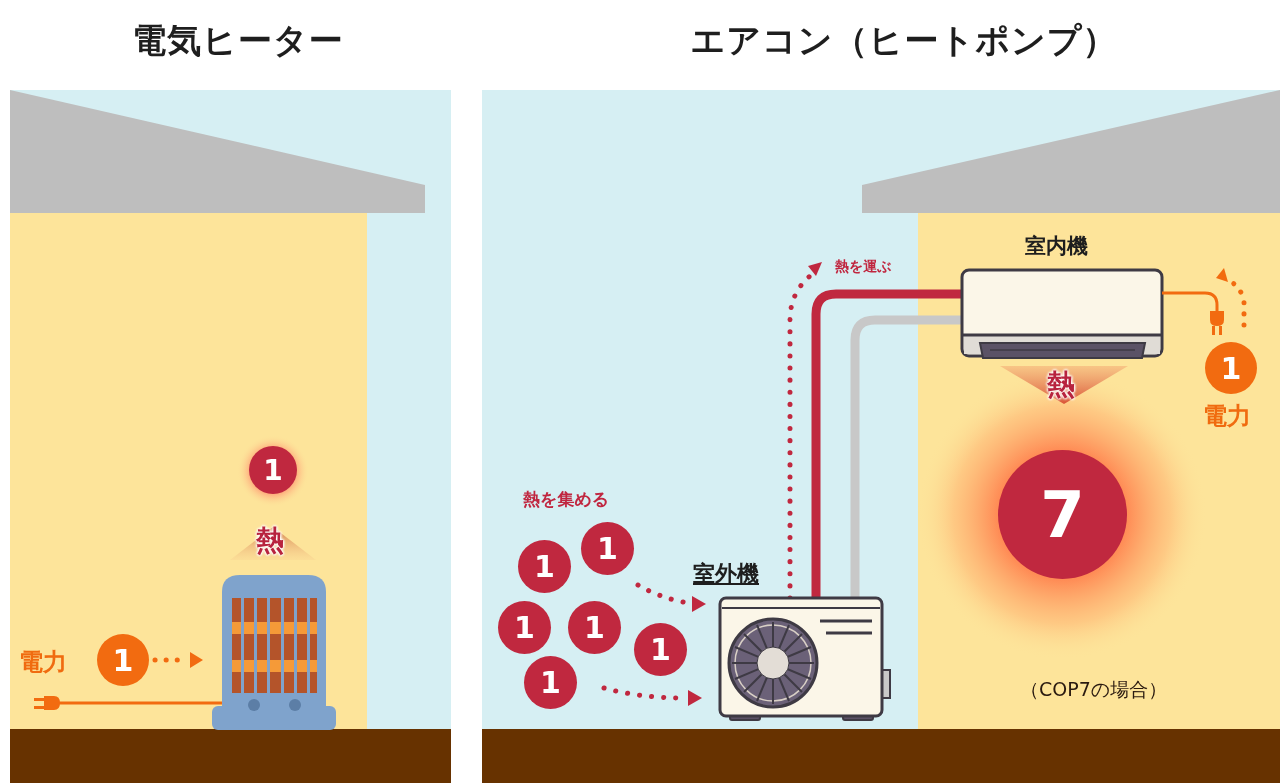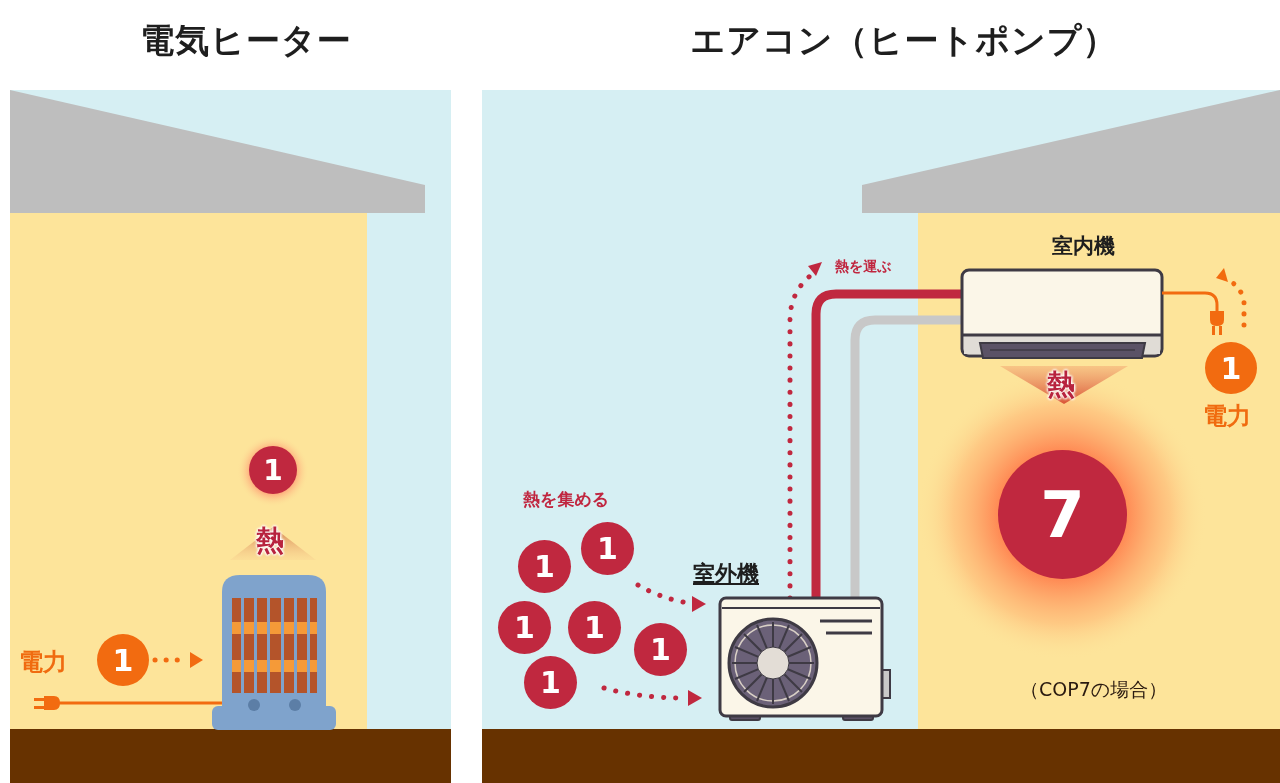--- a/index.html
+++ b/index.html
@@ -1,19 +1,19 @@
 <!DOCTYPE html>
 <html><head>
 <meta charset="utf-8">
 <style>
   html, body { margin: 0; padding: 0; }
   body { width: 1280px; height: 783px; background: #ffffff; position: relative; overflow: hidden;
          font-family: "DejaVu Sans", "Liberation Sans", sans-serif; }
   .title { position: absolute; top: 18px; font-size: 34px; font-weight: bold; color: #1e1e1e; text-align: center; letter-spacing: 1px; }
-  #title-left { left: 16px; width: 460px; }
+  #title-left { left: 8px; width: 460px; }
   #title-right { left: 504px; width: 800px; }
   svg.scene { position: absolute; top: 0; left: 0; }
   .lbl { position: absolute; font-weight: bold; white-space: nowrap; }
   .red { color: #c0263f; }
   .orange { color: #f06b0f; font-family: Liberation Mono, monospace; }
   .dark { color: #1e1e1e; }
   .badge { position: absolute; border-radius: 50%; color: #fff; font-weight: bold; display: flex; align-items: center; justify-content: center; }
   .badge.red-b { background: #c0283f; }
   .badge.orange-b { background: #f26b10; }
   .heat-char { position: absolute; font-size: 28px; font-weight: bold; color: #b8233e;
@@ -164,20 +164,20 @@
 <div class="lbl red" style="left:523px; top:488px; font-size:17px;text-align:center;">熱を集める</div>
 <div class="badge red-b" style="left:518px; top:540px; width:53px; height:53px; font-size:30px;">1</div>
 <div class="badge red-b" style="left:581px; top:522px; width:53px; height:53px; font-size:30px;">1</div>
 <div class="badge red-b" style="left:498px; top:601px; width:53px; height:53px; font-size:30px;">1</div>
 <div class="badge red-b" style="left:568px; top:601px; width:53px; height:53px; font-size:30px;">1</div>
 <div class="badge red-b" style="left:634px; top:623px; width:53px; height:53px; font-size:30px;">1</div>
 <div class="badge red-b" style="left:524px; top:656px; width:53px; height:53px; font-size:30px;">1</div>
 
 <div class="lbl dark" style="left:693px; top:559px; font-size:22px;text-decoration:underline;">室外機</div>
 <div class="lbl red" style="left:835px; top:258px; font-size:14px;">熱を運ぶ</div>
-<div class="lbl dark" style="left:1025px; top:232px; font-size:21px;margin-left:27px;">室内機</div>
+<div class="lbl dark" style="left:1025px; top:232px; font-size:21px;">室内機</div>
 <div class="heat-char" style="left:1047px; top:366px;">熱</div>
 
 <div class="badge orange-b" style="left:1205px; top:342px; width:52px; height:52px; font-size:30px;">1</div>
 <div class="lbl orange" style="left:1203px; top:400px; font-size:24px;">電力</div>
 
 <div class="badge red-b" style="left:998px; top:450px; width:129px; height:129px; font-size:64px;">7</div>
 <div class="note" style="left:980px; top:677px;margin-left:40px;">（COP7の場合）</div>
 
 </body></html>

